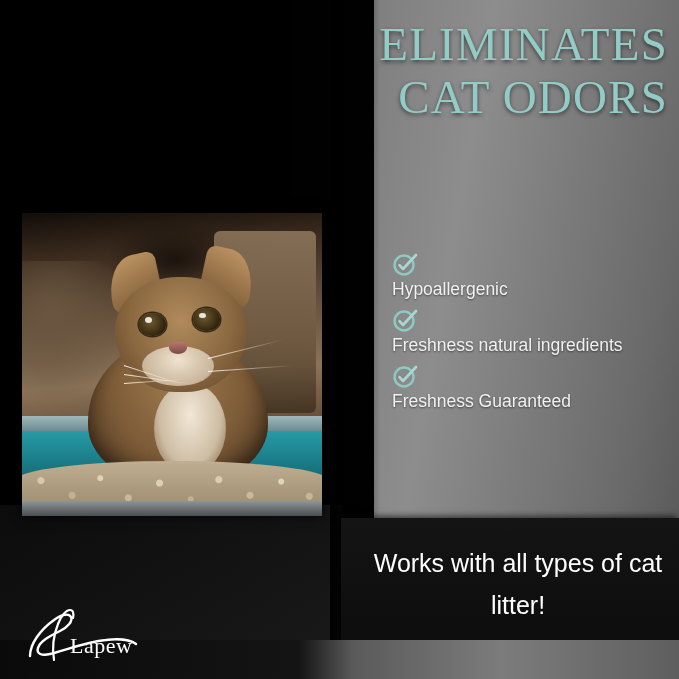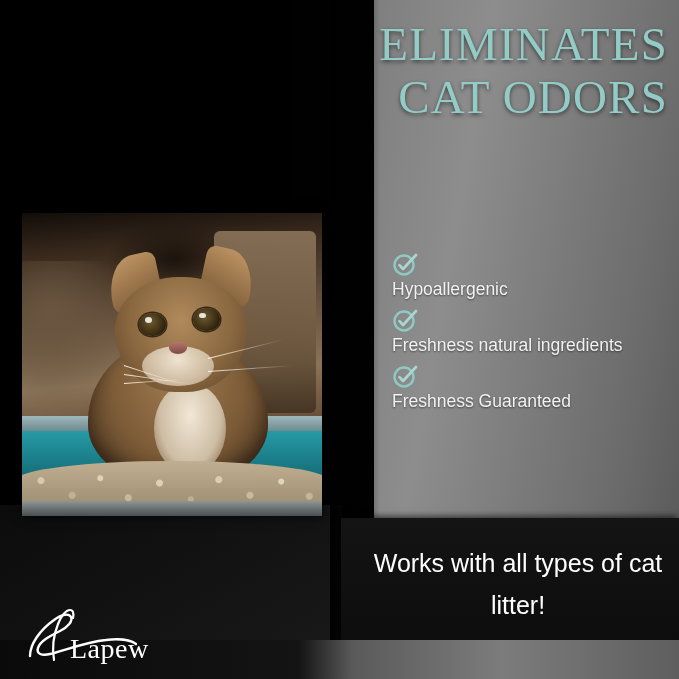--- a/index.html
+++ b/index.html
@@ -107,21 +107,21 @@
   
   .panel{position:absolute;left:341px;top:518px;width:338px;height:124px;
       background:linear-gradient(180deg,#141414 0%,#0d0d0d 100%);
       box-shadow:-2px -2px 6px rgba(0,0,0,.6);}
   .panel p{margin:0;position:absolute;left:32px;top:24px;width:290px;
       font-size:25px;line-height:42px;color:#fff;text-align:center;}
 
   
   .logo{position:absolute;left:24px;top:604px;width:150px;height:60px;}
   .logo-word{position:absolute;left:46px;top:29px;
-      font-family:"Liberation Serif",serif;font-size:28px;letter-spacing:.5px;color:#fff;}
+      font-family:"Liberation Serif",serif;font-size:22px;letter-spacing:.5px;color:#fff;}
 </style>
 </head>
 <body>
 
 <div id="ad">
 
   <div class="bg-gray"></div>
   <div class="bg-black-top"></div>
   <div class="bg-black-left"></div>
   <div class="bg-black-bottom"></div>

